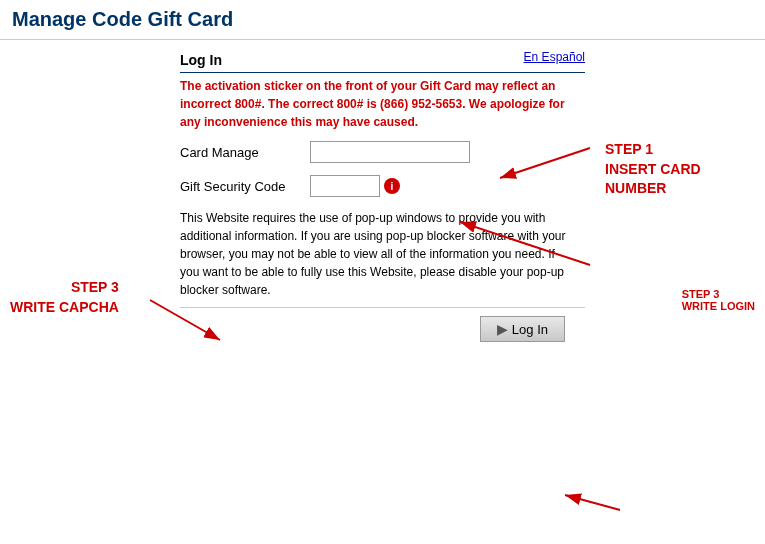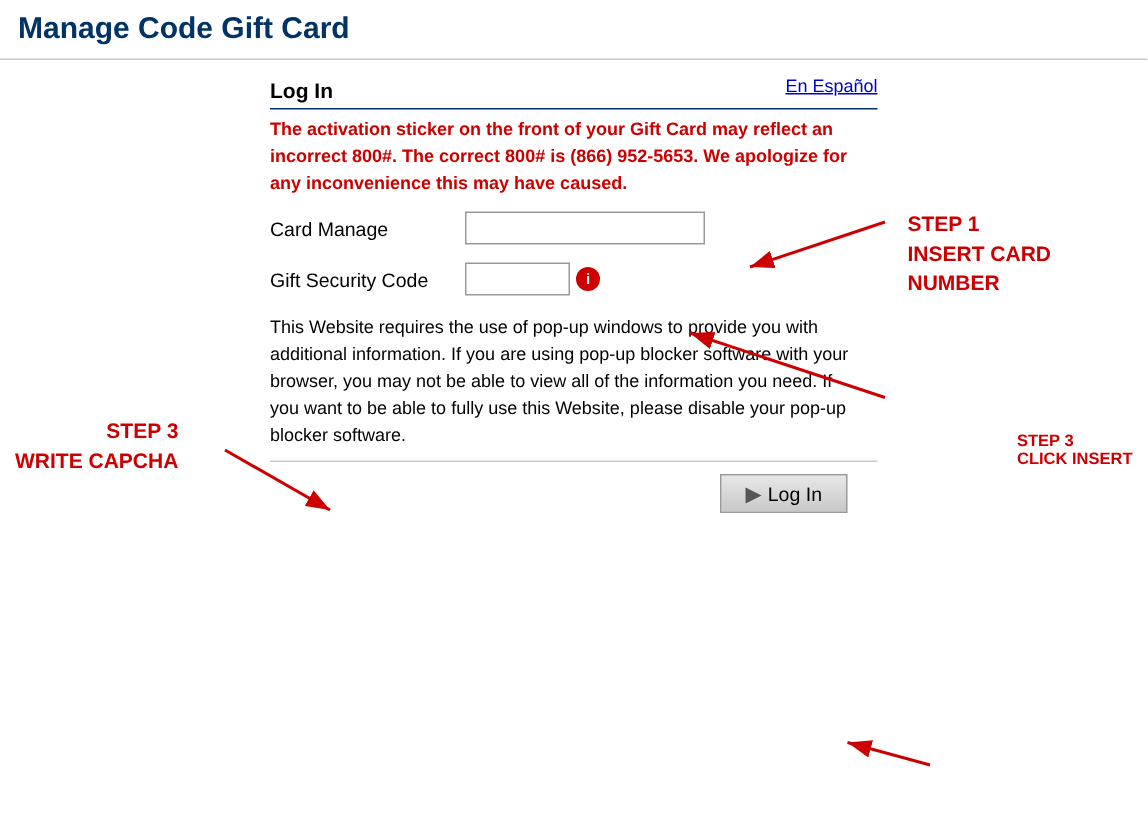--- a/index.html
+++ b/index.html
@@ -300,21 +300,21 @@
     <div class="right-area">
       <div class="step-annotation step1">
         <span>STEP 1</span><br>
         <span>INSERT CARD NUMBER</span>
       </div>
     </div>
   </div>
 
   <div style="position: absolute; bottom: 50px; right: 10px; color: #cc0000; font-size: 11px; font-weight: bold; text-align: left;">
     <span>STEP 3</span><br>
-    <span>CLICK INSERT</span>
+    <span>WRITE LOGIN</span>
   </div>
 
   <svg class="arrows-overlay" xmlns="http://www.w3.org/2000/svg">
 
     <defs>
       <marker id="arrowhead" markerWidth="8" markerHeight="6" refX="8" refY="3" orient="auto">
         <polygon points="0 0, 8 3, 0 6" fill="#cc0000"></polygon>
       </marker>
     </defs>
 

